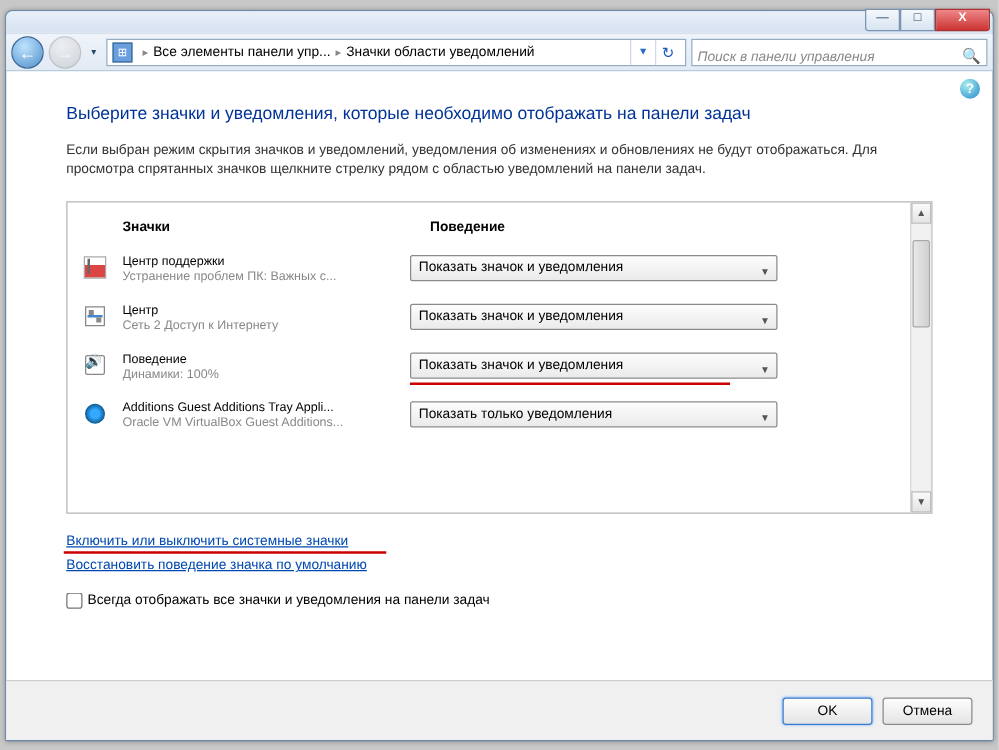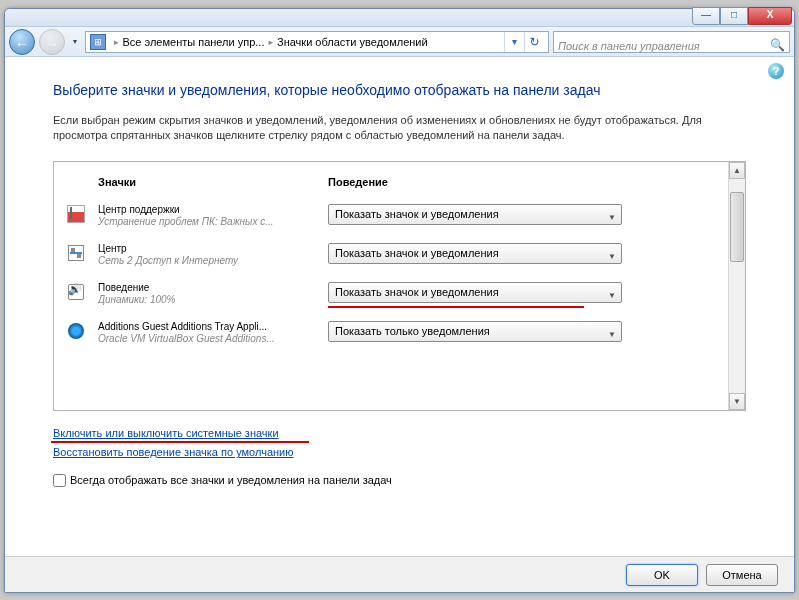--- a/index.html
+++ b/index.html
@@ -31,28 +31,28 @@
 h1 { color: #003399; font-size: 14px; font-weight: normal; line-height: 1.4; margin-bottom: 12px; }
 .desc { font-size: 11px; color: #333; line-height: 1.4; margin-bottom: 18px; }
 
 .listframe { border: 1px solid #b5b5b5; height: 250px; display: flex; background: #fff; }
 .listinner { flex: 1; overflow: hidden; padding: 10px 14px 0 14px; }
 .vsb { width: 17px; background: #f0f0f0; border-left: 1px solid #d8d8d8; position: relative; }
 .vsb .arr { height: 17px; background: linear-gradient(#fafafa,#e4e4e4); border: 1px solid #bcbcbc; text-align: center; font-size: 8px; line-height: 15px; color: #555; cursor: pointer; }
 .vsb .thumb { position: absolute; top: 30px; left: 1px; right: 1px; height: 70px; background: linear-gradient(90deg,#e8e8e8,#d0d0d0); border: 1px solid #a8a8a8; border-radius: 2px; cursor: pointer; }
 .vsb .arr.dn { position: absolute; bottom: 0; left: 0; right: 0; }
 
-.colhdr { display: flex; font-size: 11px; font-weight: bold; color: #000; padding: 4px 0 10px 30px; }
+.colhdr { display: flex; font-size: 11px; font-weight: bold; color: #000; padding: 4px 0 10px 30px; gap: 16px; }
 .colhdr .c1 { width: 230px; }
 .row { display: flex; align-items: flex-start; padding: 6px 0 10px 0; }
 .row .ico { width: 30px; padding-top: 2px; }
 .row .ico div { width: 16px; height: 16px; }
 .row .txtcol { width: 230px; font-size: 10px; }
 .row .rname { color: #000; }
-.row .rdesc { color: #888; font-style: italic; margin-top: 1px; white-space: nowrap; overflow: hidden; text-overflow: ellipsis; max-width: 220px; }
+.row .rdesc { color: #888; margin-top: 1px; white-space: nowrap; overflow: hidden; text-overflow: ellipsis; max-width: 220px; }
 .row .ddcol { flex: 1; position: relative; }
 .dd { width: 294px; height: 21px; border: 1px solid #8a8a8a; border-radius: 2px; background: linear-gradient(#fdfdfd,#eaeaea); font-size: 11px; padding: 0 20px 0 6px; line-height: 19px; cursor: pointer; position: relative; color: #000; }
 .dd::after { content: "▼"; position: absolute; right: 5px; top: 3px; font-size: 8px; color: #555; }
 .underline-red { position: absolute; left: 0; top: 24px; width: 256px; height: 2px; background: #c00; }
 
 .ico-flag { background: linear-gradient(#fff 40%,#d44 40%); outline: 1px solid #aaa; position: relative; }
 .ico-flag::after { content: ""; position: absolute; left: 2px; top: 1px; width: 2px; height: 12px; background: #666; }
 .ico-net { background: #fff; border: 1px solid #888; position: relative; }
 .ico-net::before { content: ""; position: absolute; left: 1px; top: 6px; right: 1px; height: 2px; background: #48c; }
 .ico-net::after { content: ""; position: absolute; left: 2px; top: 2px; width: 4px; height: 4px; background: #888; box-shadow: 6px 6px 0 #888; }
@@ -61,21 +61,21 @@
 .ico-vb { background: radial-gradient(circle,#3af 30%,#047 80%); border-radius: 50%; }
 
 .links { margin-top: 16px; font-size: 11px; }
 .linkrow { margin-bottom: 7px; position: relative; display: inline-block; }
 .linkrow a { color: #0048b0; text-decoration: underline; cursor: pointer; }
 .underline-red2 { position: absolute; left: -2px; right: -30px; bottom: -4px; height: 2px; background: #c00; }
 
 .chkrow { margin-top: 9px; font-size: 11px; color: #000; display: flex; align-items: flex-start; gap: 4px; }
 .chkrow input { width: 13px; height: 13px; }
 
-.btnbar { position: absolute; left: 0; right: 0; bottom: 0; height: 36px; background: #f0f0f0; border-top: 1px solid #cfcfcf; display: flex; align-items: center; justify-content: flex-end; padding: 0 16px; gap: 8px; }
+.btnbar { position: absolute; left: 0; right: 0; bottom: 0; height: 48px; background: #f0f0f0; border-top: 1px solid #cfcfcf; display: flex; align-items: center; justify-content: flex-end; padding: 0 16px; gap: 8px; }
 .btn { min-width: 72px; height: 22px; border: 1px solid #8a8a8a; border-radius: 3px; background: linear-gradient(#fdfdfd,#e4e4e4); font-size: 11px; cursor: pointer; padding: 0 12px; }
 .btn.primary { border-color: #3a7acb; box-shadow: 0 0 2px #6af; }
 </style>
 </head>
 <body>
 
 <div class="window">
 
   <div class="titlebar">
     <div class="win-controls">

